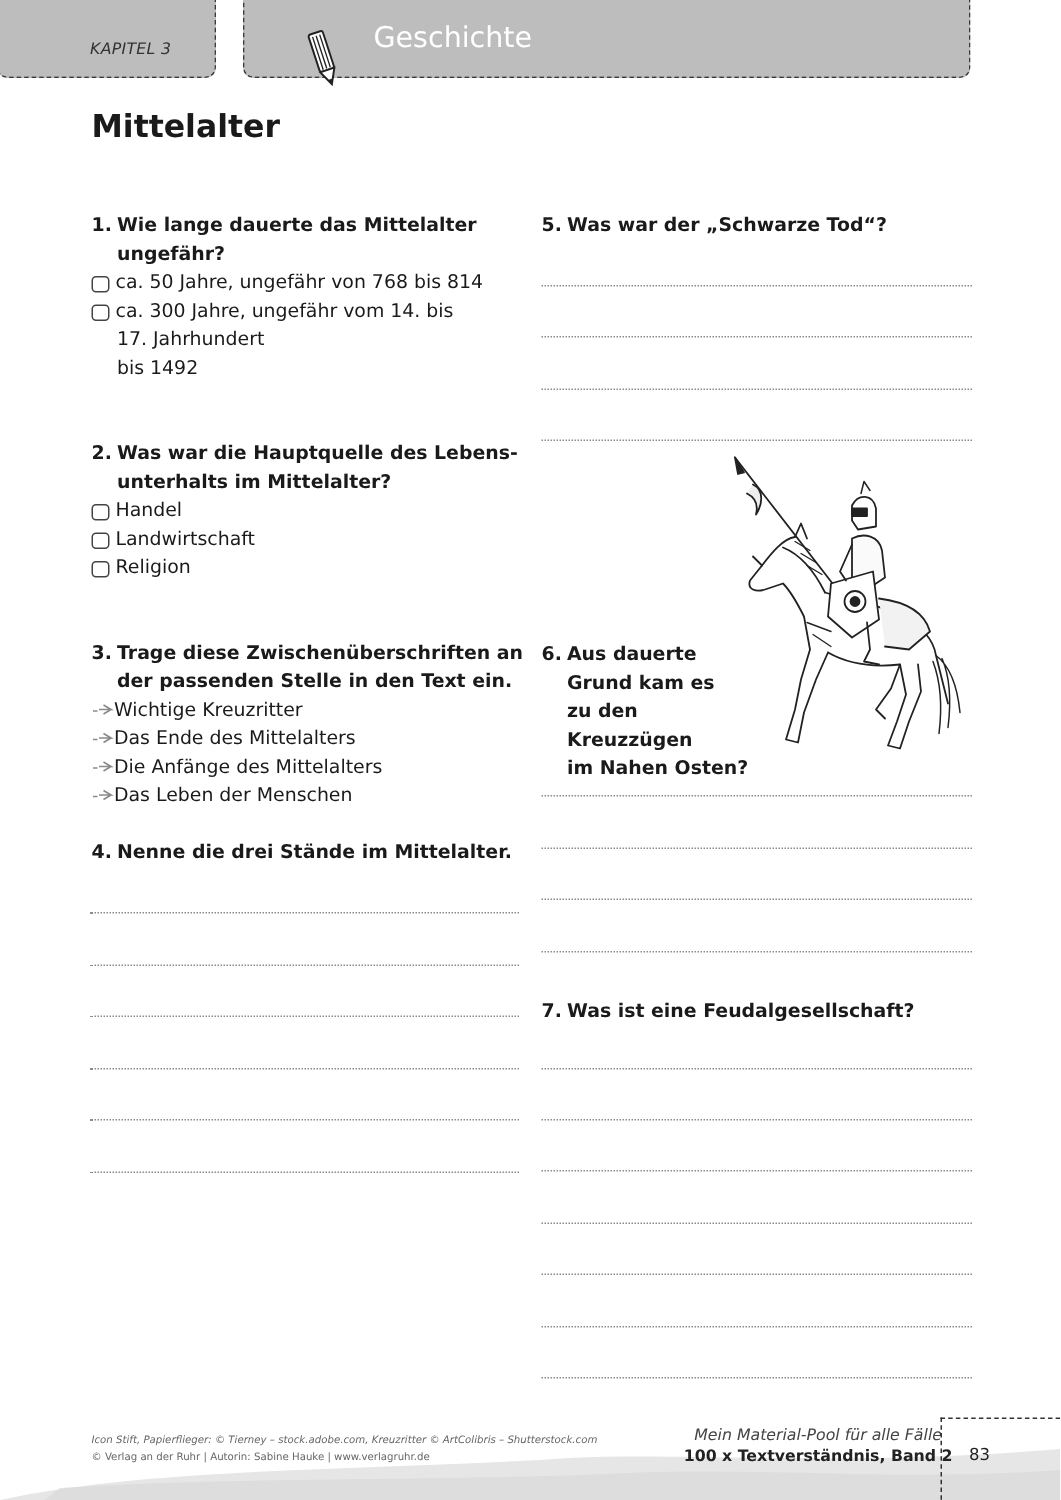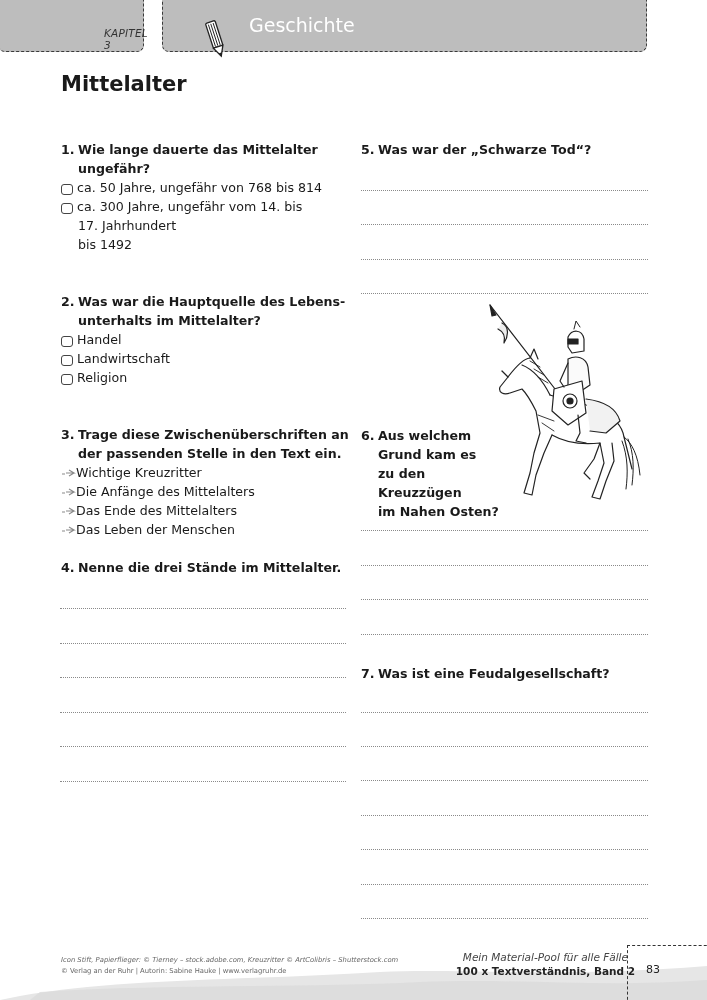--- a/index.html
+++ b/index.html
@@ -1,21 +1,21 @@
 <!DOCTYPE html>
 <html><head>
   <meta charset="utf-8">
   <style>
     * { box-sizing: border-box; margin: 0; padding: 0; }
     html, body { width: 707px; height: 1000px; background: #ffffff; overflow: hidden; }
     body { position: relative; font-family: "DejaVu Sans", "Liberation Sans", sans-serif; color: #1a1a1a; }
 
     .hdr-box { position: absolute; top: -6px; background: #bdbdbd; border: 1.5px dashed #3a3a3a; border-radius: 0 0 7px 7px; border-top: none; }
     .hdr-chapter { left: -2px; width: 146px; height: 58px; }
-    .hdr-chapter span { position: absolute; left: 61px; top: 33px; font-size: 10.5px; font-style: italic; color: #333; letter-spacing: 0.2px; margin-left: 44px; }
+    .hdr-chapter span { position: absolute; left: 61px; top: 33px; font-size: 10.5px; font-style: italic; color: #333; letter-spacing: 0.2px; }
     .hdr-subject { left: 162px; width: 485px; height: 58px; }
     .hdr-subject .title { position: absolute; left: 86px; top: 20px; font-size: 19px; color: #ffffff; }
     .pencil { position: absolute; left: 203px; top: 20px; width: 26px; height: 40px; }
 
     .page-title { position: absolute; left: 61px; top: 72px; font-size: 21px; font-weight: bold; color: #1a1a1a; }
 
     .q { position: absolute; font-size: 12.6px; line-height: 19px; }
     .q .qhead { font-weight: bold; display: flex; }
     .q .qnum { width: 17px; flex: none; }
     .q .opt { display: flex; align-items: center; }
@@ -112,27 +112,27 @@
   <div class="opt">
     <svg class="arrow" viewBox="0 0 15 12" height="12">
         <path d="M1 7 L4 7 M5 6 L13 6 L8 3 M13 6 L8 9" stroke="#8a8a8a" stroke-width="1.1" fill="none"></path>
       </svg>
     <span class="text">Wichtige Kreuzritter</span>
   </div>
   <div class="opt">
     <svg class="arrow" viewBox="0 0 15 12" height="12">
         <path d="M1 7 L4 7 M5 6 L13 6 L8 3 M13 6 L8 9" stroke="#8a8a8a" stroke-width="1.1" fill="none"></path>
       </svg>
+    <span class="text">Das Ende des Mittelalters</span>
+  </div>
+  <div class="opt">
+    <svg class="arrow" viewBox="0 0 15 12" height="12">
+        <path d="M1 7 L4 7 M5 6 L13 6 L8 3 M13 6 L8 9" stroke="#8a8a8a" stroke-width="1.1" fill="none"></path>
+      </svg>
     <span class="text">Die Anfänge des Mittelalters</span>
-  </div>
-  <div class="opt">
-    <svg class="arrow" viewBox="0 0 15 12" height="12">
-        <path d="M1 7 L4 7 M5 6 L13 6 L8 3 M13 6 L8 9" stroke="#8a8a8a" stroke-width="1.1" fill="none"></path>
-      </svg>
-    <span class="text">Das Ende des Mittelalters</span>
   </div>
   <div class="opt">
     <svg class="arrow" viewBox="0 0 15 12" height="12">
         <path d="M1 7 L4 7 M5 6 L13 6 L8 3 M13 6 L8 9" stroke="#8a8a8a" stroke-width="1.1" fill="none"></path>
       </svg>
     <span class="text">Das Leben der Menschen</span>
   </div>
 </div>
 
 <div class="q" style="left:61px; top:558px; width:290px;">
@@ -192,21 +192,21 @@
   <path d="M96 112 L98 130 L94 138 L104 140"></path>
 
   <path d="M104 96 C120 98 134 104 138 118 L124 130 L108 128" fill="#f2f2f2"></path>
 
   <path d="M86 60 L78 78 L82 84"></path>
 </svg>
 
 <div class="q" style="left:361px; top:426px; width:140px;">
   <div class="qhead">
     <span class="qnum">6.</span>
-    <span>Aus welchem</span>
+    <span>Aus dauerte</span>
   </div>
   <div class="qhead ind">
       <span>Grund kam es</span>
     </div>
   <div class="qhead ind">
       <span>zu den Kreuzzügen</span>
     </div>
   <div class="qhead ind">
       <span>im Nahen Osten?</span>
     </div>

